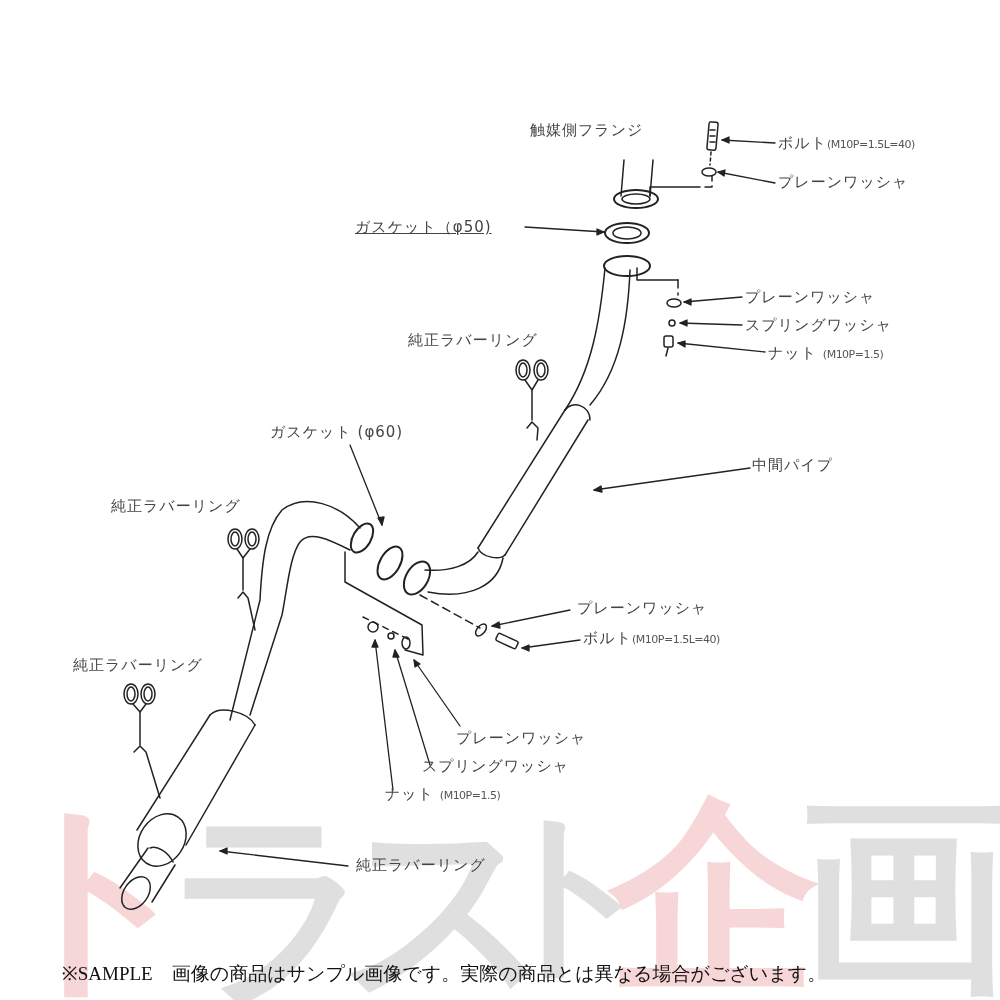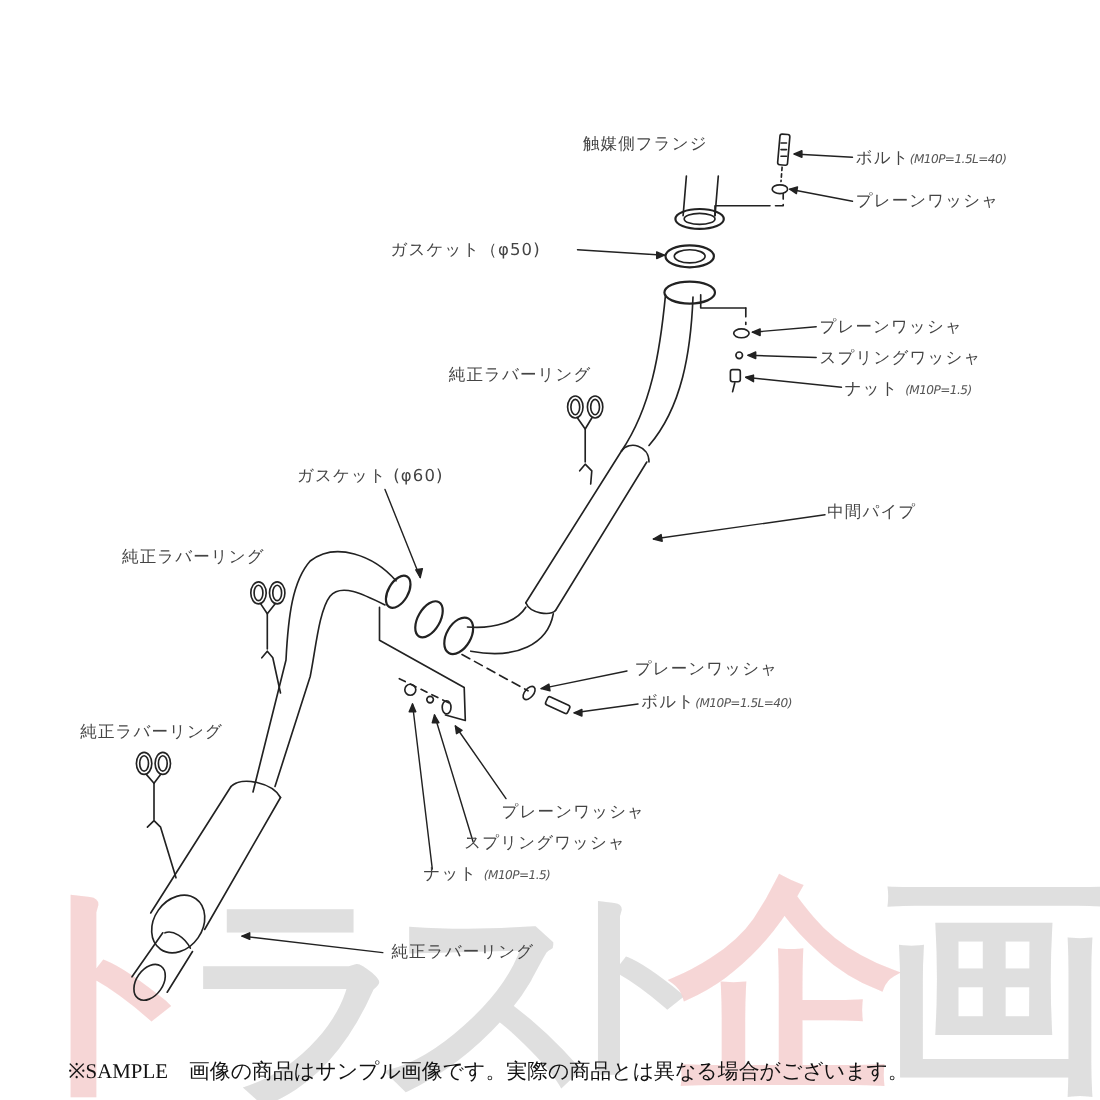--- a/index.html
+++ b/index.html
@@ -5,21 +5,21 @@
   html, body { margin: 0; padding: 0; background: #ffffff; }
   body { width: 1000px; height: 1000px; position: relative; overflow: hidden;
          font-family: "DejaVu Sans", sans-serif; color: #333; }
   #stage { position: absolute; left: 0; top: 0; width: 1000px; height: 1000px; }
   .wm { position: absolute; font-family: "DejaVu Serif", serif; font-weight: bold;
         font-size: 210px; line-height: 1; opacity: 0.9; user-select: none; }
   .wm.red { color: #f6d2d2; }
   .wm.gray { color: #dcdcdc; }
   svg { position: absolute; left: 0; top: 0; }
   .lbl { position: absolute; font-size: 15px; color: #444; white-space: nowrap; letter-spacing: 1px; }
-  .lbl .spec { font-size: 11px; letter-spacing: -0.5px; color: #555; font-style: italic; }
+  .lbl .spec { font-size: 11px; letter-spacing: -0.5px; color: #555; }
   .footer { position: absolute; left: 0; top: 960px; width: 888px; text-align: center;
             font-size: 19px; color: #111; letter-spacing: 0px; font-family: Liberation Serif, serif; }
 </style>
 </head>
 <body>
 
 <div id="stage">
 
   <div class="wm red" style="left:-10px; top:790px;">ト</div>
   <div class="wm gray" style="left:165px; top:800px;">ラ</div>
@@ -171,21 +171,21 @@
     </g>
   </svg>
 
   <div class="lbl" style="left:530px; top:121px;text-align:center;">触媒側フランジ</div>
 
   <div class="lbl" style="left:778px; top:134px;">
     <span>ボルト</span><span class="spec">(M10P=1.5L=40)</span>
   </div>
   <div class="lbl" style="left:778px; top:173px;">プレーンワッシャ</div>
 
-  <div class="lbl" style="left:355px; top:218px;">ガスケット（φ50)</div>
+  <div class="lbl" style="left:355px; top:218px;text-decoration:underline;">ガスケット（φ50)</div>
 
   <div class="lbl" style="left:745px; top:288px;">プレーンワッシャ</div>
   <div class="lbl" style="left:745px; top:316px;">スプリングワッシャ</div>
   <div class="lbl" style="left:768px; top:344px;">
     <span>ナット</span> <span class="spec">(M10P=1.5)</span>
   </div>
 
   <div class="lbl" style="left:408px; top:331px;">純正ラバーリング</div>
 
   <div class="lbl" style="left:270px; top:423px;text-align:right;">ガスケット (φ60)</div>

